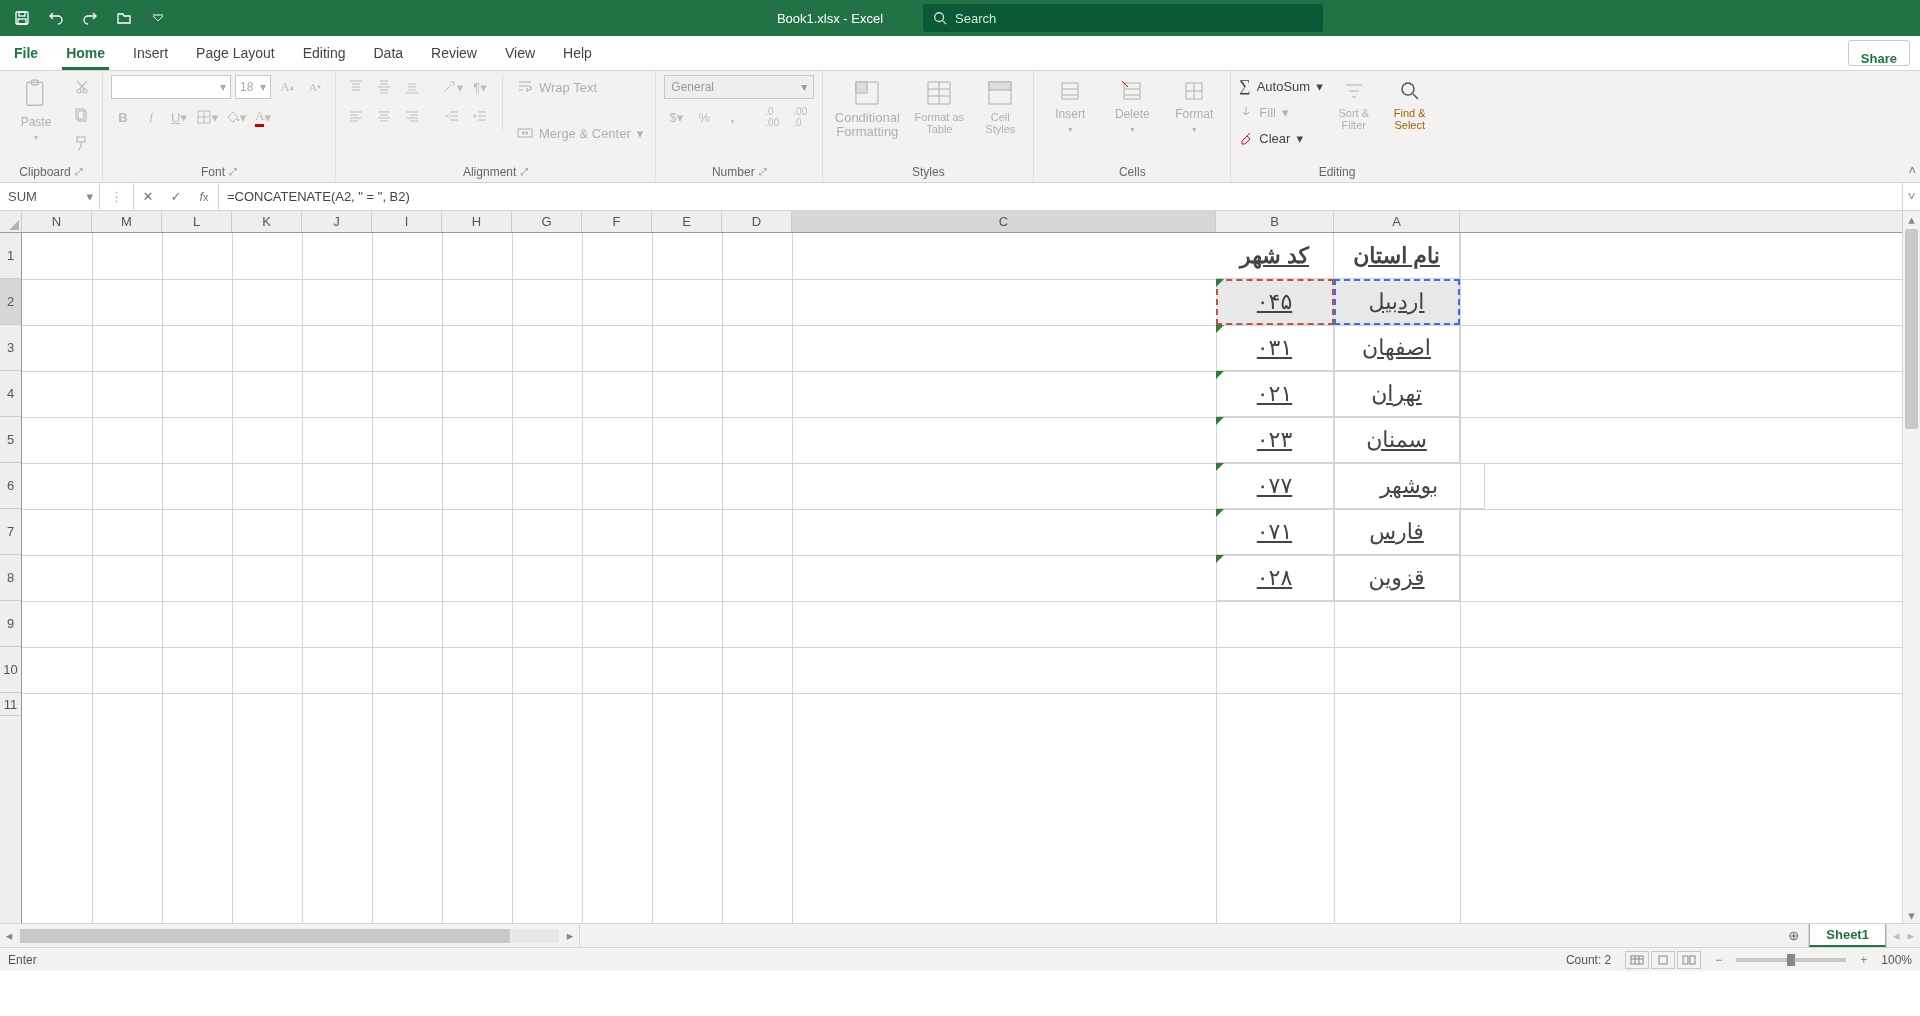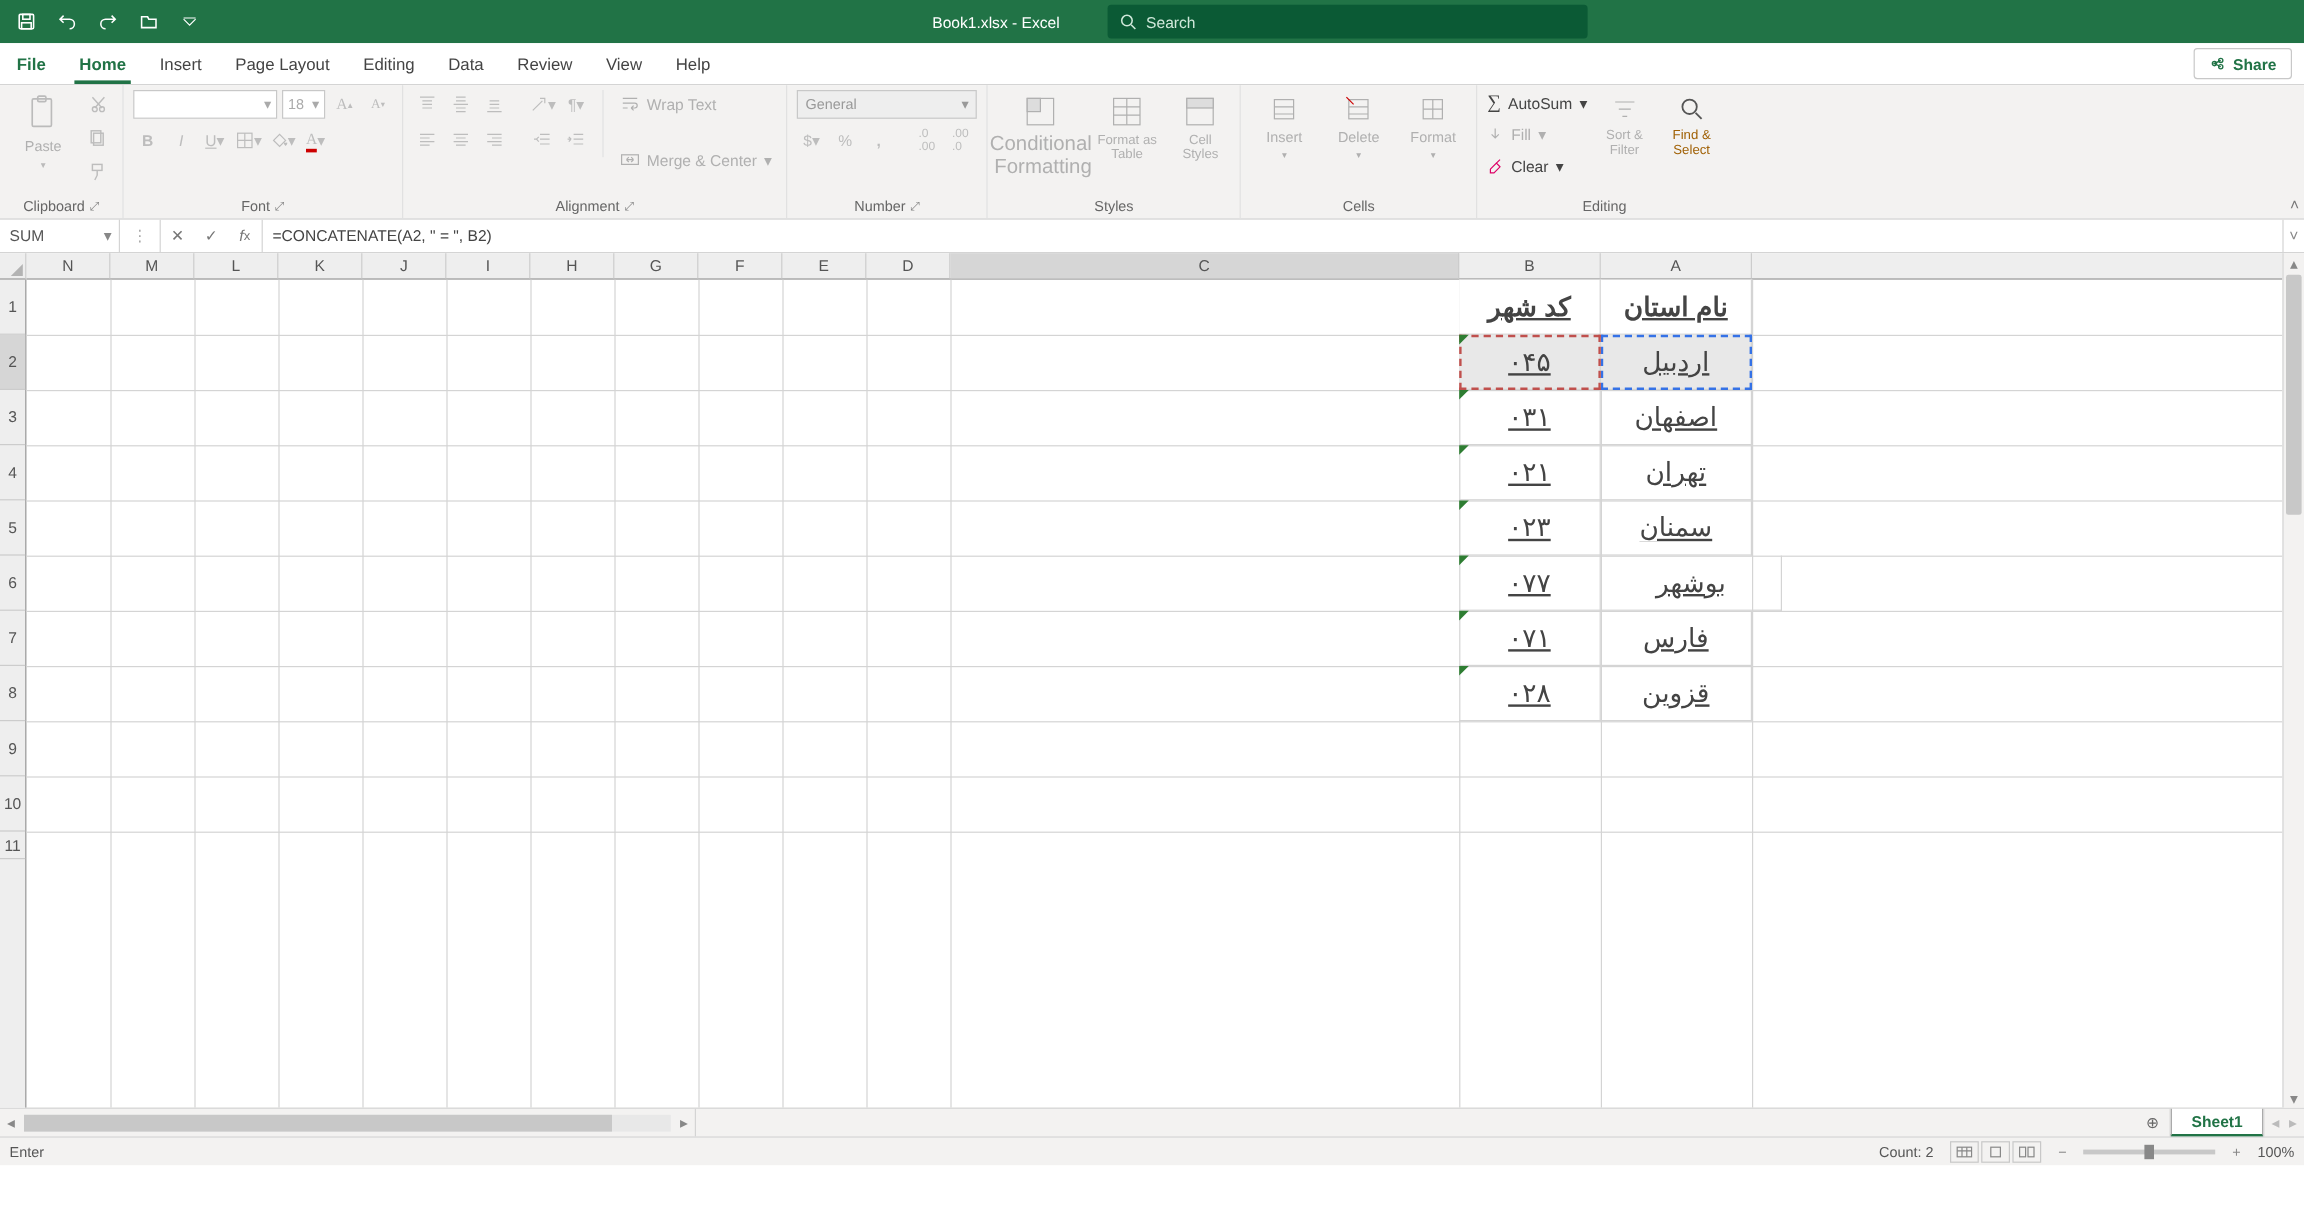--- a/index.html
+++ b/index.html
@@ -16,21 +16,21 @@
 .title-right { display: flex; align-items: center; gap: 8px; padding: 0 4px; }
 .avatar { width: 24px; height: 24px; border-radius: 50%; background: #2962ff; color: #fff; display: flex; align-items: center; justify-content: center; font-size: 11px; font-weight: bold; }
 .win-btn { width: 46px; height: 36px; display: flex; align-items: center; justify-content: center; color: #fff; }
 
 
 .menubar { height: 35px; background: #fff; border-bottom: 1px solid #d4d4d4; display: flex; align-items: stretch; }
 .menu-item { padding: 0 14px; display: flex; align-items: center; font-size: 14px; color: #444; }
 .menu-item.file { color: #217346; font-weight: 700; }
 .menu-item.active { color: #217346; font-weight: 600; position: relative; }
 .menu-item.active::after { content: ""; position: absolute; bottom: 0; left: 10px; right: 10px; height: 3px; background: #217346; }
-.share-btn { margin-left: auto; padding: 4px 12px; border: 1px solid #c8c8c8; border-radius: 3px; display: flex; align-items: center; gap: 6px; margin-right: 10px; margin-top: 4px; margin-bottom: 4px; color: #444; }
+.share-btn { margin-left: auto; padding: 4px 12px; border: 1px solid #c8c8c8; border-radius: 3px; display: flex; align-items: center; gap: 6px; margin-right: 10px; margin-top: 4px; margin-bottom: 4px; color: #444; flex-direction: column; }
 
 
 .ribbon { height: 112px; background: #f3f2f1; border-bottom: 1px solid #d4d4d4; display: flex; position: relative; }
 .rib-group { border-right: 1px solid #e1e1e1; padding: 4px 8px 0 8px; display: flex; flex-direction: column; }
 .rib-body { flex: 1; display: flex; align-items: flex-start; gap: 6px; }
 .rib-label { text-align: center; font-size: 12px; color: #666; padding: 3px 0; display: flex; justify-content: center; align-items: center; gap: 4px; }
 .rib-label .launcher { font-size: 10px; color: #888; }
 .rib-col { display: flex; flex-direction: column; gap: 4px; }
 .rib-row { display: flex; gap: 4px; align-items: center; }
 .rib-btn { min-width: 24px; height: 24px; display: flex; align-items: center; justify-content: center; border-radius: 2px; color: #888; }
@@ -343,21 +343,21 @@
       </div>
   </div>
 
   <div class="rib-group">
     <div class="rib-body">
       <div class="big-btn disabled" style="width:72px">
         <svg width="28" height="28" fill="none" stroke="currentColor">
             <rect x="3" y="3" width="22" height="22"></rect>
             <rect x="3" y="3" width="11" height="11" fill="#ddd"></rect>
           </svg>
-        <span style="text-align:right;font-size:17px;line-height:1.1">Conditional Formatting</span>
+        <span style="text-align:center;font-size:13px;line-height:1.1">Conditional Formatting</span>
       </div>
       <div class="big-btn disabled" style="width:60px">
         <svg width="28" height="28" fill="none" stroke="currentColor">
             <rect x="3" y="3" width="22" height="22"></rect>
             <path d="M3 10h22M3 17h22M14 3v22"></path>
           </svg>
         <span style="text-align:center;font-size:11px;line-height:1.1">Format as Table</span>
       </div>
       <div class="big-btn disabled" style="width:50px">
         <svg width="28" height="28" fill="none" stroke="currentColor">

